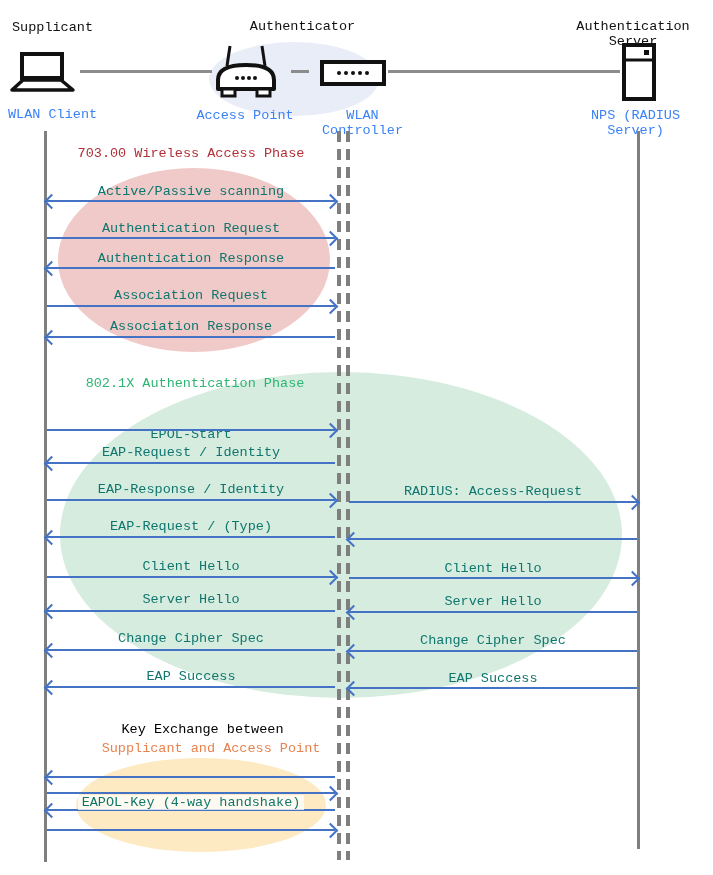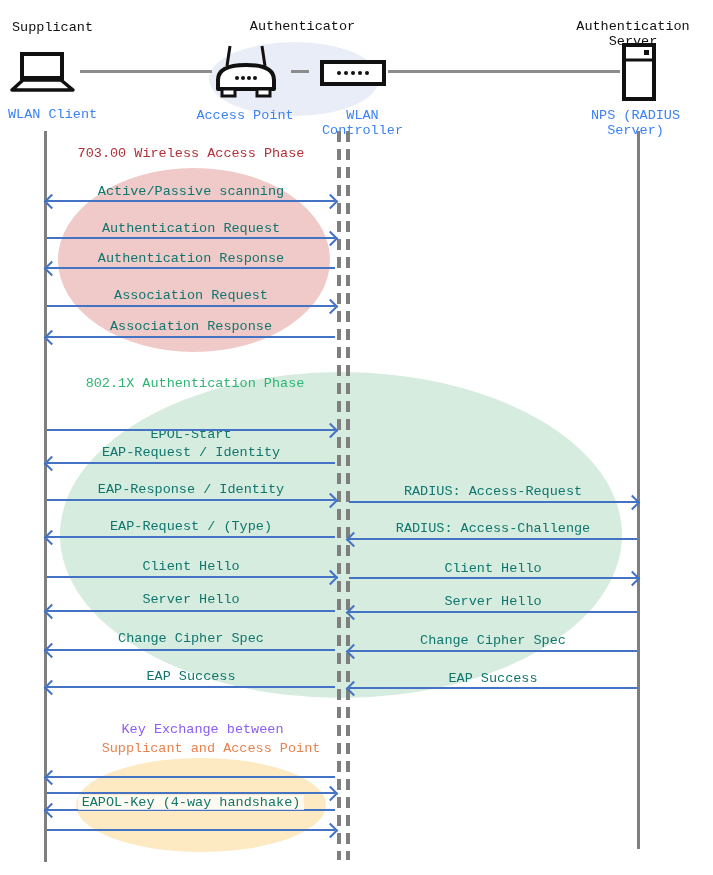--- a/index.html
+++ b/index.html
@@ -119,21 +119,20 @@
   <div class="msg-label lbl-l" style="top:445px;">EAP-Request / Identity</div>
   <div class="msg-arrow span-l h-left" style="top:462px;"></div>
 
   <div class="msg-label lbl-l" style="top:482px;">EAP-Response / Identity</div>
   <div class="msg-arrow span-l h-right" style="top:499px;"></div>
   <div class="msg-label lbl-r" style="top:484px;">RADIUS: Access-Request</div>
   <div class="msg-arrow span-r h-right" style="top:501px;"></div>
 
   <div class="msg-label lbl-l" style="top:519px;">EAP-Request / (Type)</div>
   <div class="msg-arrow span-l h-left" style="top:536px;"></div>
-  <div class="msg-label lbl-r" style="top:521px;">RADIUS: Access-Challenge</div>
   <div class="msg-arrow span-r h-left" style="top:538px;"></div>
 
   <div class="msg-label lbl-l" style="top:559px;">Client Hello</div>
   <div class="msg-arrow span-l h-right" style="top:576px;"></div>
   <div class="msg-label lbl-r" style="top:561px;">Client Hello</div>
   <div class="msg-arrow span-r h-right" style="top:577px;"></div>
 
   <div class="msg-label lbl-l" style="top:592px;">Server Hello</div>
   <div class="msg-arrow span-l h-left" style="top:610px;"></div>
   <div class="msg-label lbl-r" style="top:594px;">Server Hello</div>
@@ -142,21 +141,21 @@
   <div class="msg-label lbl-l" style="top:631px;">Change Cipher Spec</div>
   <div class="msg-arrow span-l h-left" style="top:649px;"></div>
   <div class="msg-label lbl-r" style="top:633px;">Change Cipher Spec</div>
   <div class="msg-arrow span-r h-left" style="top:650px;"></div>
 
   <div class="msg-label lbl-l" style="top:669px;">EAP Success</div>
   <div class="msg-arrow span-l h-left" style="top:686px;"></div>
   <div class="msg-label lbl-r" style="top:671px;">EAP Success</div>
   <div class="msg-arrow span-r h-left" style="top:687px;"></div>
 
-  <div class="phase-title" style="left:45px;top:722px;width:315px;color:#8b5cf6;">Key Exchange between</div>
+  <div class="phase-title" style="left:45px;top:722px;width:315px;color:#000000;">Key Exchange between</div>
   <div class="phase-title" style="left:45px;top:741px;width:332px;color:#e8834e;">Supplicant and Access Point</div>
 
   <div class="msg-arrow span-l h-left" style="top:776px;"></div>
   <div class="msg-arrow span-l h-right" style="top:792px;"></div>
   <div class="msg-label lbl-l" style="top:795px;z-index:5;"><span class="keylabel-bg">EAPOL-Key (4-way handshake)</span></div>
   <div class="msg-arrow span-l h-left" style="top:809px;"></div>
   <div class="msg-arrow span-l h-right" style="top:829px;"></div>
 
 </div>
 

